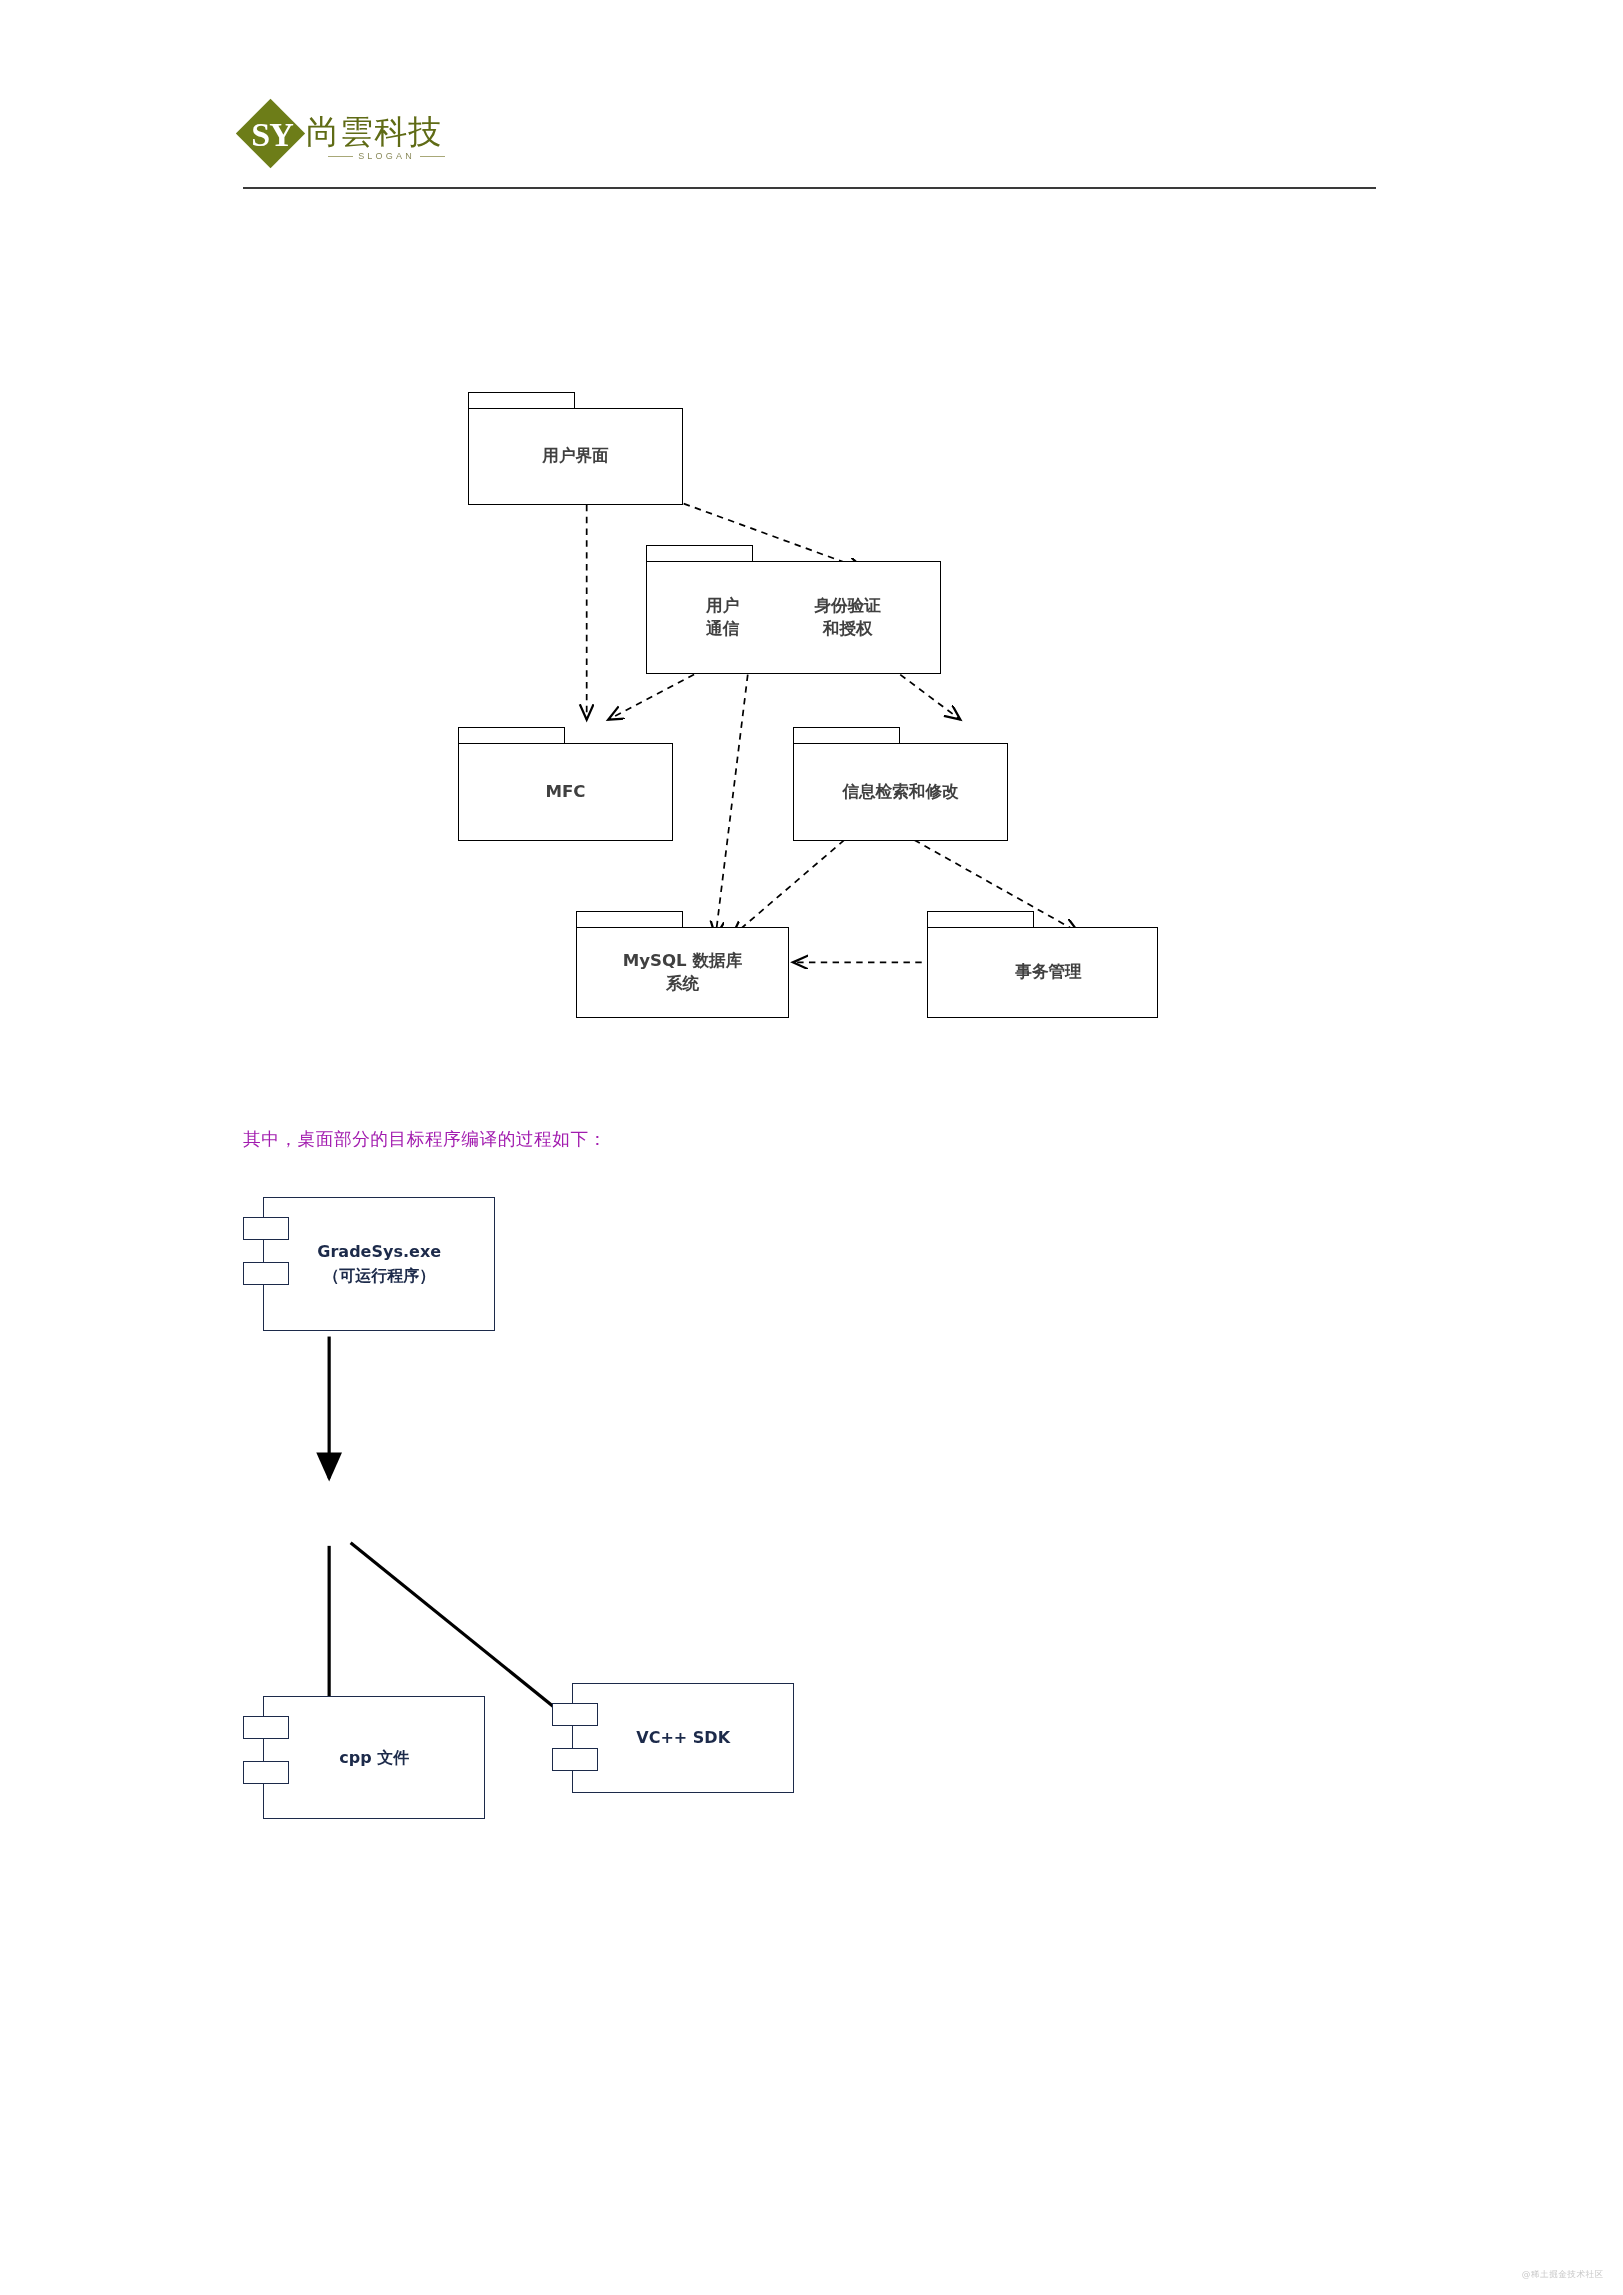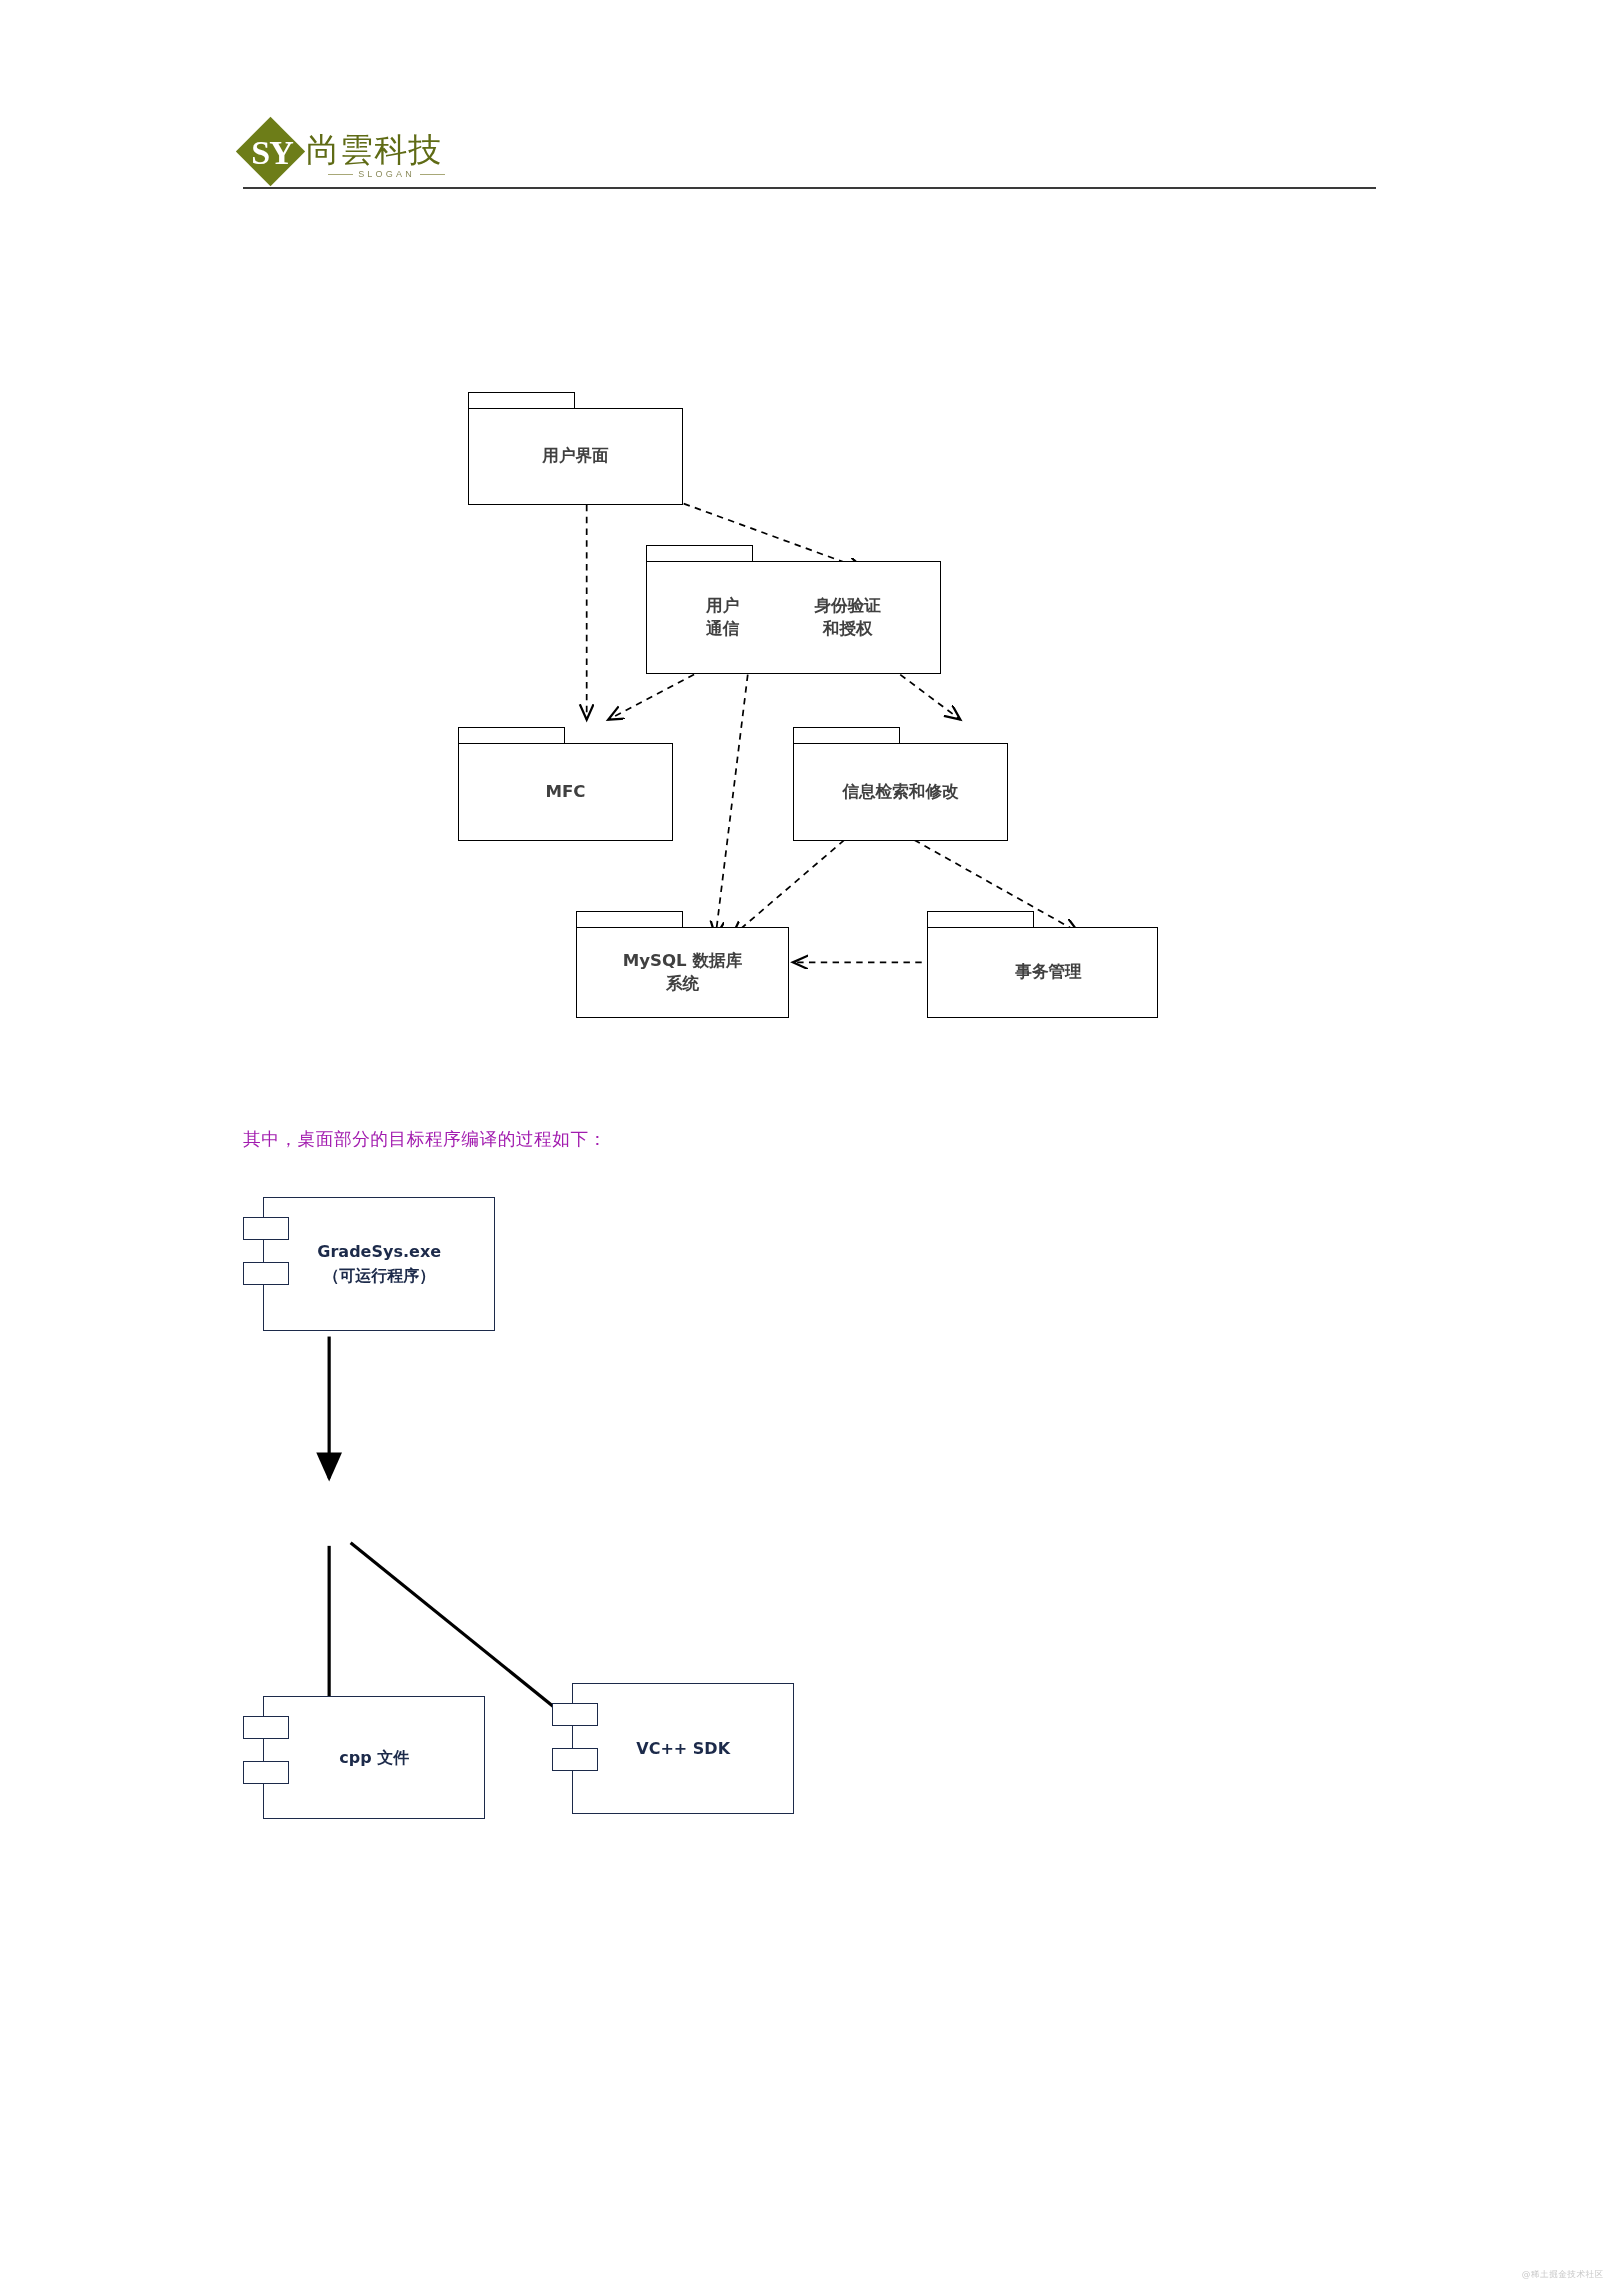--- a/index.html
+++ b/index.html
@@ -19,21 +19,21 @@
     top: 0; left: 0;
     width: 1623px;
     height: 2295px;
     background: #ffffff;
   }
 
   
   .logo-block {
     position: absolute;
     left: 243px;
-    top: 120px;
+    top: 102px;
     width: 225px;
     height: 67px;
   }
   .logo-mark {
     position: absolute;
     left: 0; top: 4.3px;
     width: 58px; height: 58px;
   }
   .logo-diamond {
     position: absolute;
@@ -340,21 +340,21 @@
 
 
     <div class="comp" style="left:0px; top:499px; width:242px; height:123px;">
       <div class="main shadowed">
         <span class="clabel">cpp 文件</span>
       </div>
       <div class="lug top"></div>
       <div class="lug bottom"></div>
     </div>
 
-    <div class="comp" style="left:309px; top:486px; width:242px; height:131px;">
+    <div class="comp" style="left:309px; top:486px; width:242px; height:110px;">
       <div class="main">
         <span class="clabel">VC++ SDK</span>
       </div>
       <div class="lug top"></div>
       <div class="lug bottom"></div>
     </div>
   </div>
 
   <div class="watermark">@稀土掘金技术社区</div>
 

